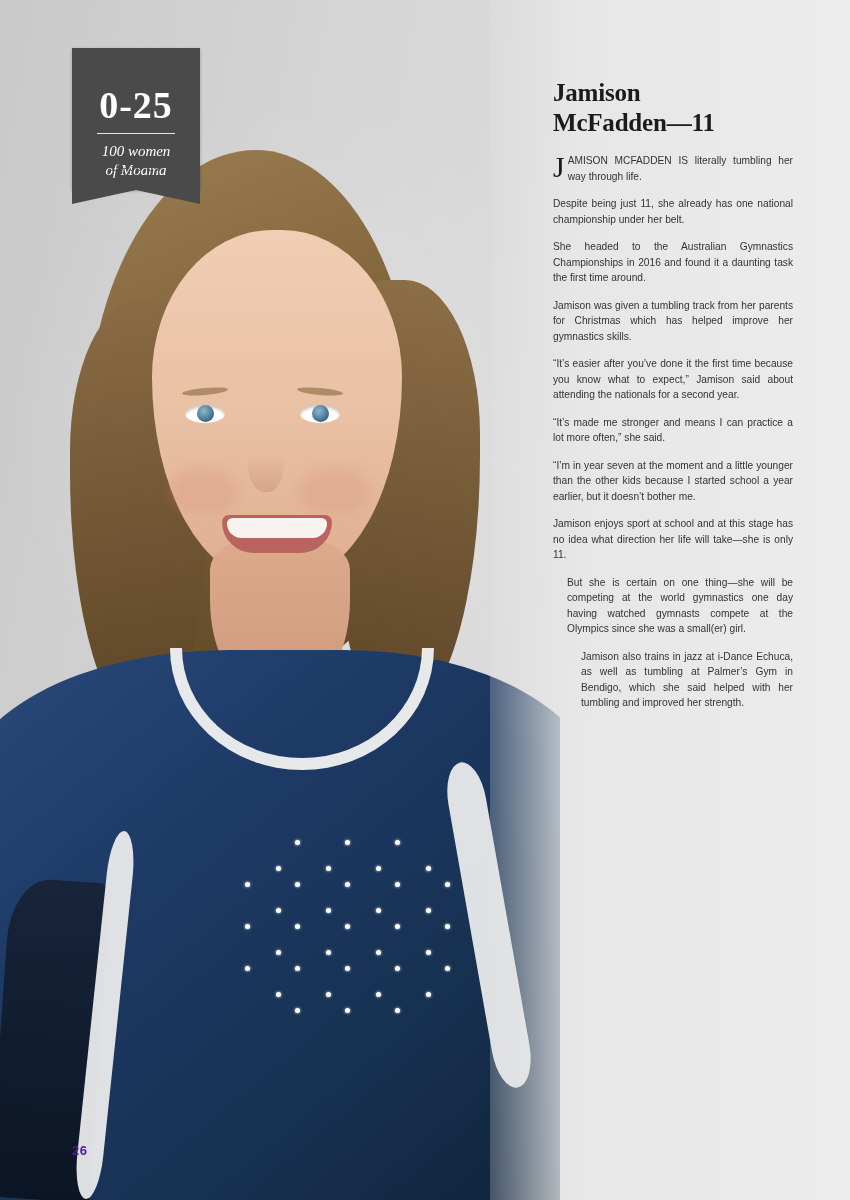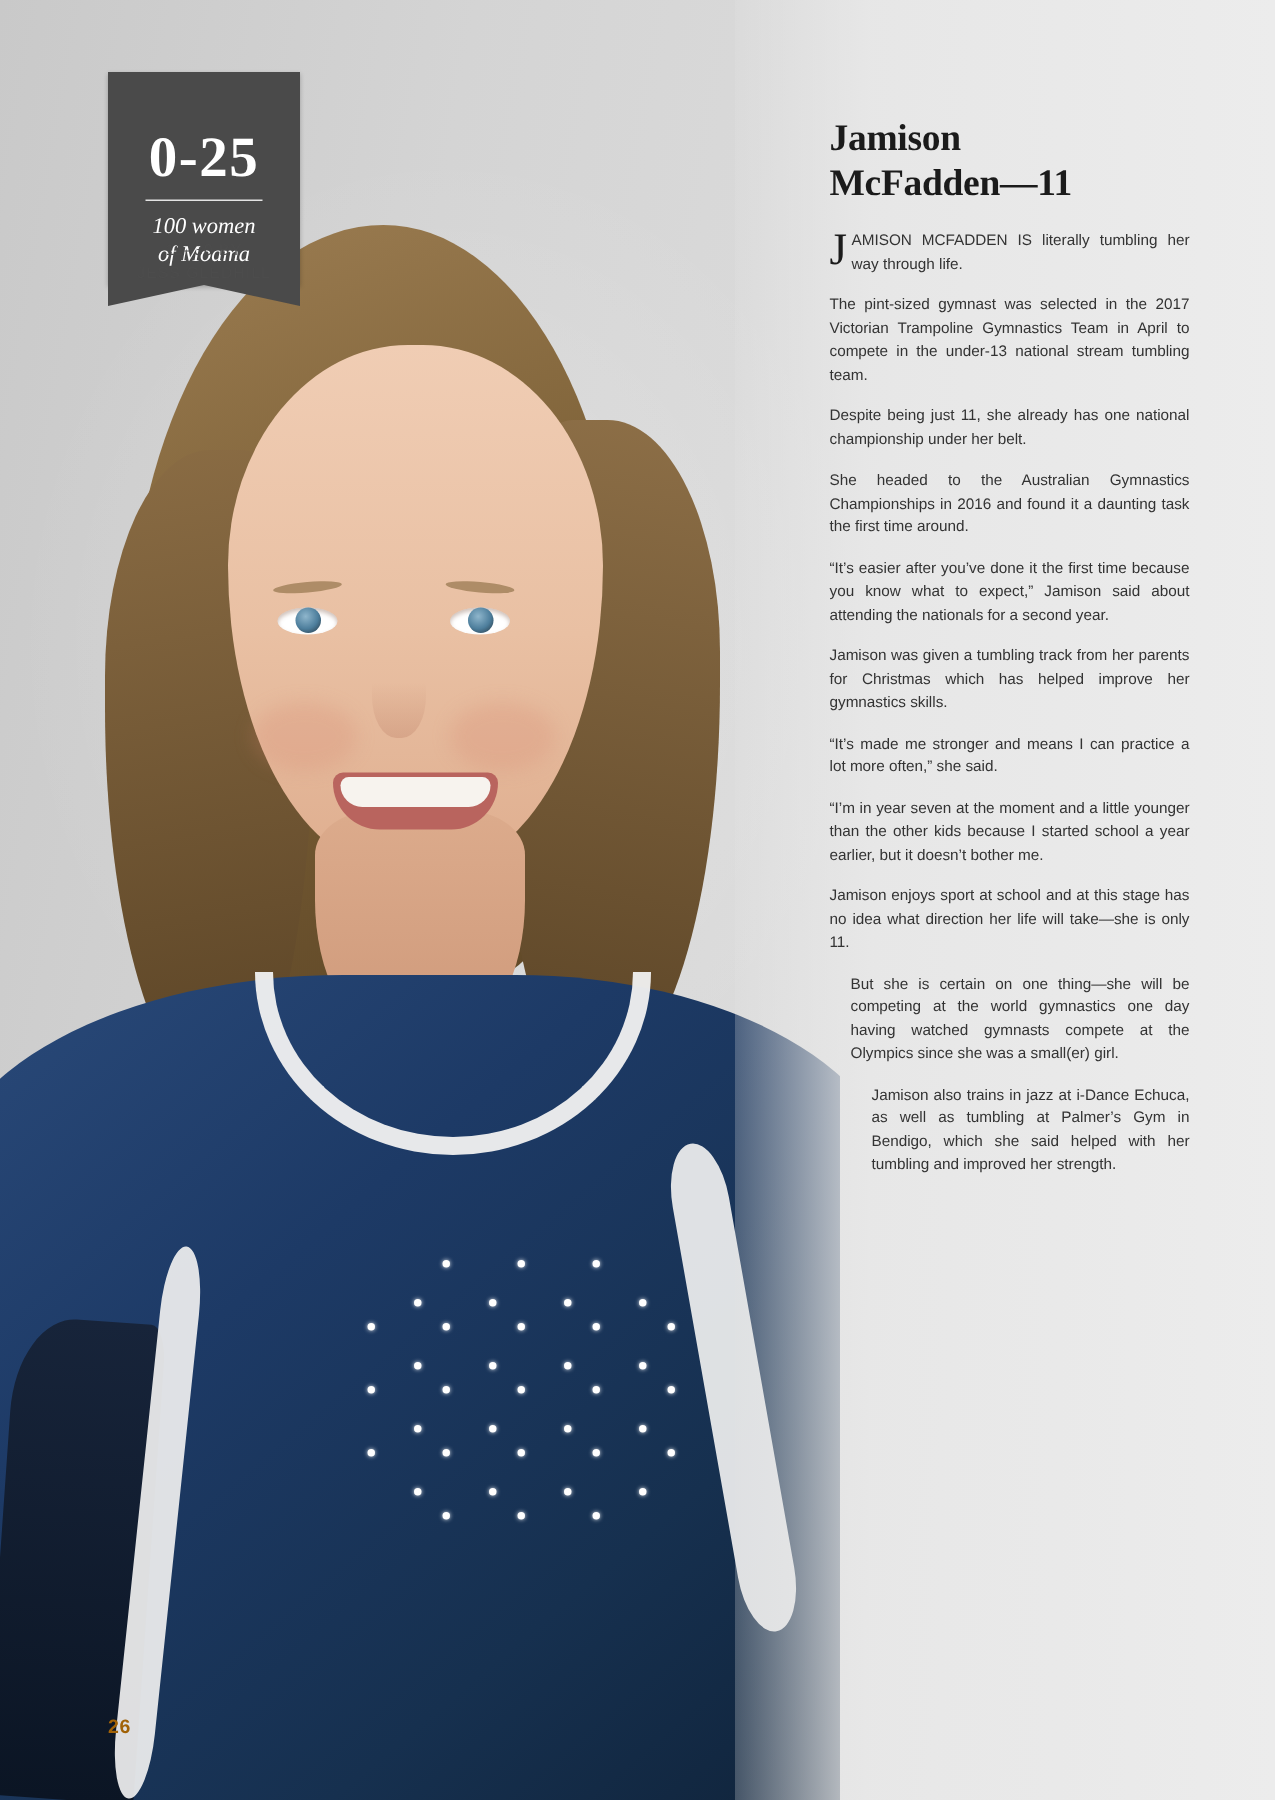--- a/index.html
+++ b/index.html
@@ -335,21 +335,21 @@
     color: #1b1b1b;
   }
   .indent-1 { padding-left: 14px; }
   .indent-2 { padding-left: 28px; }
 
   
   .folio {
     position: absolute;
     left: 72px;
     bottom: 42px;
-    color: #a16207;
+    color: #4c1d95;
     font-size: 13px;
     font-weight: 700;
     letter-spacing: 0.5px;
   }
 </style>
 </head>
 <body>
 
 <div class="page">
 
@@ -434,25 +434,24 @@
     <div>JESS GLEDHILL</div>
   </div>
 
   <div class="article">
     <h1 class="headline">
       <span>Jamison</span><br>
       <span>McFadden—11</span>
     </h1>
     <div class="body">
       <p class="dropcap-para"><span class="dropcap">J</span><span>AMISON MCFADDEN IS literally tumbling her way through life.</span></p>
-      <p>The pint-sized gymnast was selected in the 2017 Victorian Trampoline Gymnastics Team in April to compete in the under-13 national stream tumbling team.</p>
       <p>Despite being just 11, she already has one national championship under her belt.</p>
       <p>She headed to the Australian Gymnastics Championships in 2016 and found it a daunting task the first time around.</p>
+      <p>Jamison was given a tumbling track from her parents for Christmas which has helped improve her gymnastics skills.</p>
       <p>“It’s easier after you’ve done it the first time because you know what to expect,” Jamison said about attending the nationals for a second year.</p>
-      <p>Jamison was given a tumbling track from her parents for Christmas which has helped improve her gymnastics skills.</p>
       <p>“It’s made me stronger and means I can practice a lot more often,” she said.</p>
       <p>“I’m in year seven at the moment and a little younger than the other kids because I started school a year earlier, but it doesn’t bother me.</p>
       <p>Jamison enjoys sport at school and at this stage has no idea what direction her life will take—she is only 11.</p>
       <p class="indent-1">But she is certain on one thing—she will be competing at the world gymnastics one day having watched gymnasts compete at the Olympics since she was a small(er) girl.</p>
       <p class="indent-2">Jamison also trains in jazz at i-Dance Echuca, as well as tumbling at Palmer’s Gym in Bendigo, which she said helped with her tumbling and improved her strength.</p>
     </div>
   </div>
 
   <div class="folio">26</div>
 

